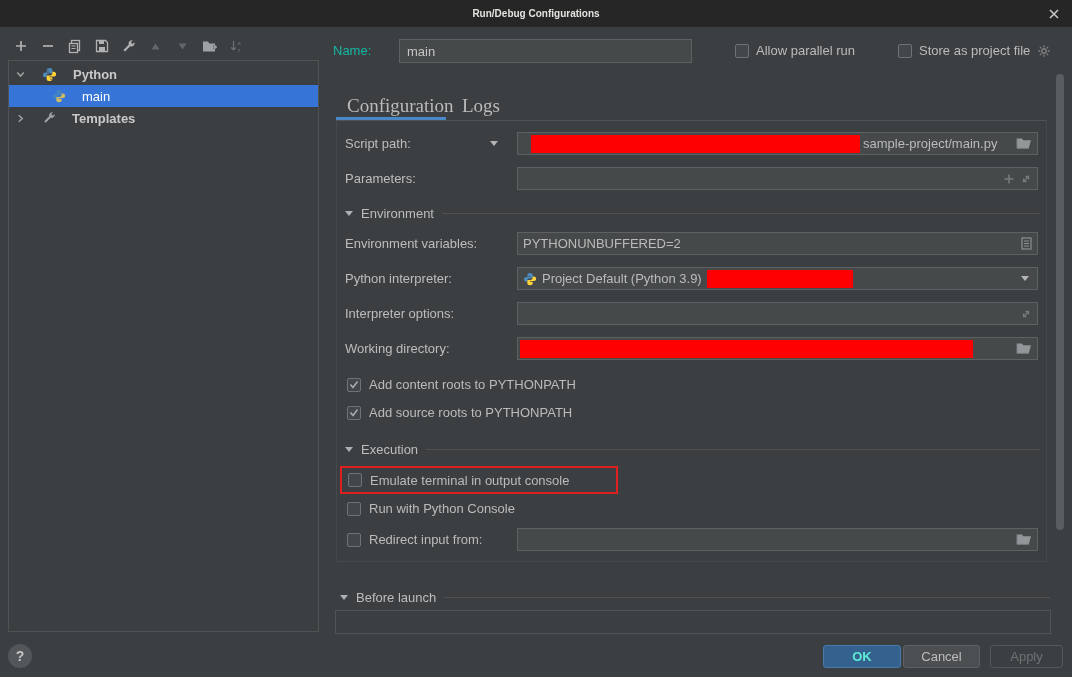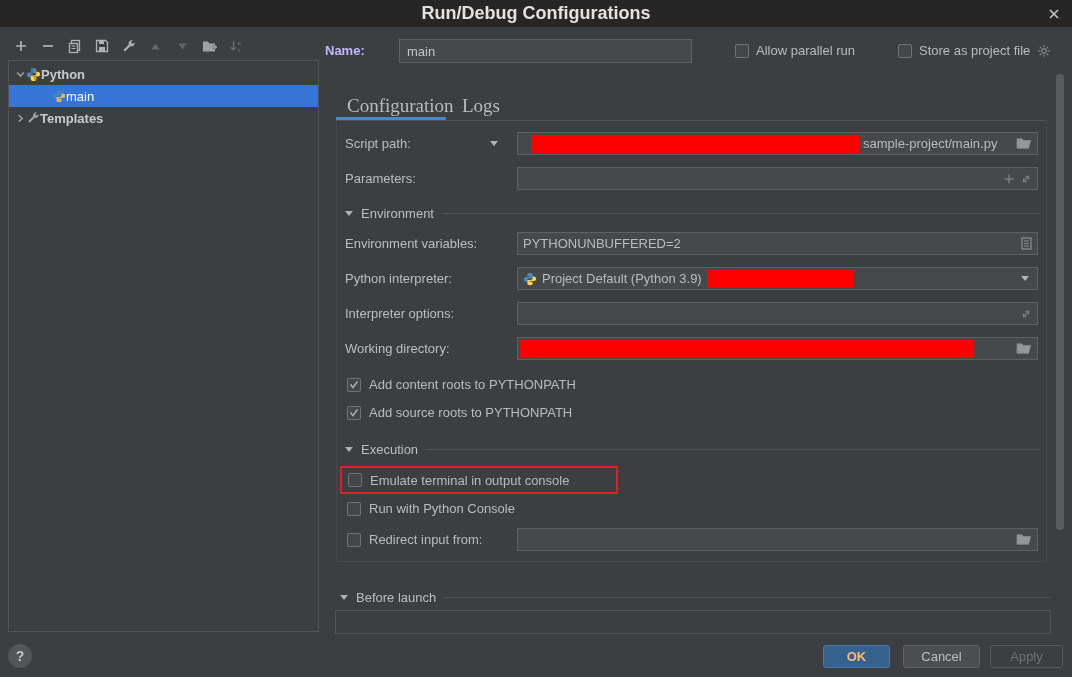--- a/index.html
+++ b/index.html
@@ -6,43 +6,43 @@
   html,body { margin:0; padding:0; background:#2b2b2b; }
   .dialog {
     position:relative; width:1072px; height:677px;
     background:#3c3f41; overflow:hidden;
     font-family:"Liberation Sans", sans-serif; font-size:13px; color:#bbbbbb;
   }
   
   .titlebar {
     position:absolute; top:0; left:0; width:1072px; height:27px;
     background:#262626; display:flex; align-items:center; justify-content:center;
-    color:#e4e2df; font-weight:bold; font-size:18px;
+    color:#e4e2df; font-weight:bold; font-size:10px;
   }
   .close-btn {
     position:absolute; right:8px; top:4px; width:20px; height:20px;
     display:flex; align-items:center; justify-content:center;
     background:none; border:none; cursor:pointer; padding:0;
   }
   
   .toolbar { position:absolute; left:12px; top:36px; height:20px; display:flex; align-items:center; gap:10px; }
   .tbtn { width:17px; height:17px; display:flex; align-items:center; justify-content:center;
           background:none; border:none; padding:0; cursor:pointer; }
   
   .tree-panel {
     position:absolute; left:8px; top:60px; width:311px; height:572px;
     border:1px solid #505354; background:#3c3f41; padding-top:2px;
   }
-  .tree-row { height:22px; display:flex; align-items:center; gap:0; cursor:pointer; }
+  .tree-row { height:22px; display:flex; align-items:center; gap:16px; cursor:pointer; }
   .tree-row .lbl { font-weight:bold; color:#c9c9c9; }
   .tree-row.group { padding-left:6px; }
   .tree-row.selected { background:#3774d8; padding-left:43px; }
   .tree-row.selected .lbl { font-weight:normal; color:#ffffff; }
   
-  .name-label { position:absolute; left:325px; top:39px; height:23px; line-height:23px; color:#c4b5fd;font-weight:bold; }
+  .name-label { position:absolute; left:333px; top:39px; height:23px; line-height:23px; color:#14b8a6; }
   .name-input {
     position:absolute; left:399px; top:39px; width:293px; height:24px;
     background:#45494a; border:1px solid #5e6163; color:#c4c4c4;
     font-family:"Liberation Sans",sans-serif; font-size:13px; padding:0 7px;
   }
   .hdr-check { position:absolute; top:43px; display:flex; align-items:center; gap:7px; cursor:pointer;padding-left:6px; }
   .hdr-check.parallel { left:729px; }
   .hdr-check.store { left:892px; }
   
   .cb { width:14px; height:14px; border:1px solid #6f7375; background:#43474a; border-radius:2px;
@@ -77,21 +77,21 @@
   .tri-down { width:0; height:0; border-left:4px solid transparent; border-right:4px solid transparent; border-top:5px solid #aeb1b3; }
   .caret { width:0; height:0; border-left:4px solid transparent; border-right:4px solid transparent; border-top:5px solid #b2b4b6; }
   
   .vscroll { position:absolute; left:1056px; top:74px; width:8px; height:456px; background:#5a5d5f; border-radius:4px; }
   
   .help-btn { position:absolute; left:8px; top:644px; width:24px; height:24px; border-radius:50%;
               background:#53575a; border:none; color:#c3c5c7; font-size:14px; font-weight:bold;
               font-family:"Liberation Sans",sans-serif; cursor:pointer; display:flex; align-items:center; justify-content:center; }
   .btn { position:absolute; top:645px; height:23px; font-family:"Liberation Sans",sans-serif; font-size:13px;
          display:flex; align-items:center; justify-content:center; cursor:pointer; border-radius:3px; }
-  .btn-ok { left:823px; width:67px; background:#35618e; border:1px solid #4779ab; color:#fdba74; font-weight:bold; }
+  .btn-ok { left:823px; width:78px; background:#35618e; border:1px solid #4779ab; color:#5eead4; font-weight:bold; }
   .btn-cancel { left:903px; width:77px; background:#4b4f52; border:1px solid #5e6164; color:#bdbdbd; }
   .btn-apply { left:990px; width:73px; background:#3c3f41; border:1px solid #55585a; color:#6e7375; }
   .icon { display:inline-flex; flex:none; align-items:center; justify-content:center; }
 </style>
 </head>
 <body>
 
 <div class="dialog">
 
   <div class="titlebar">

